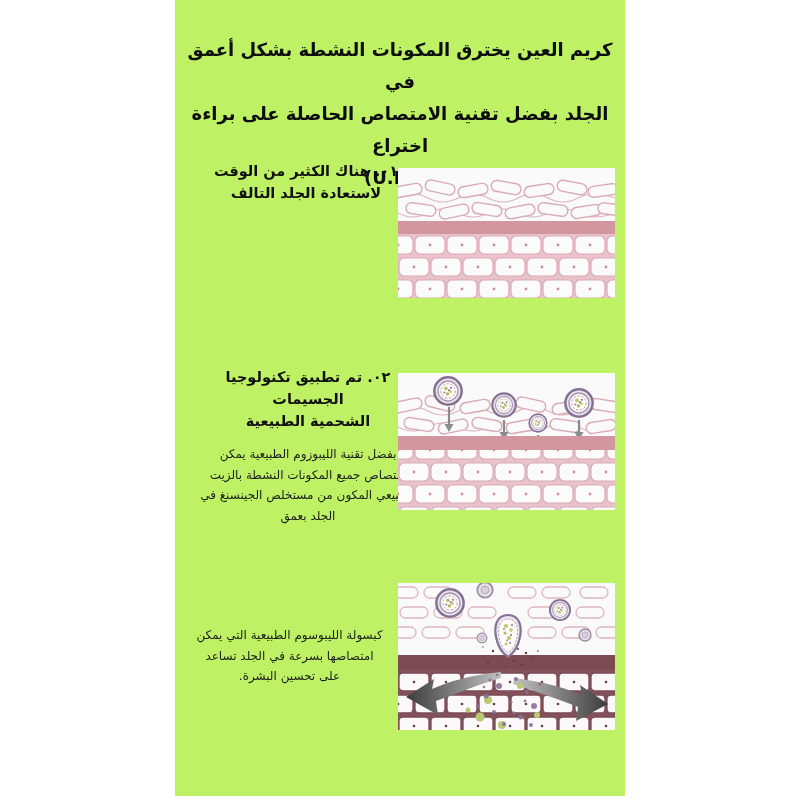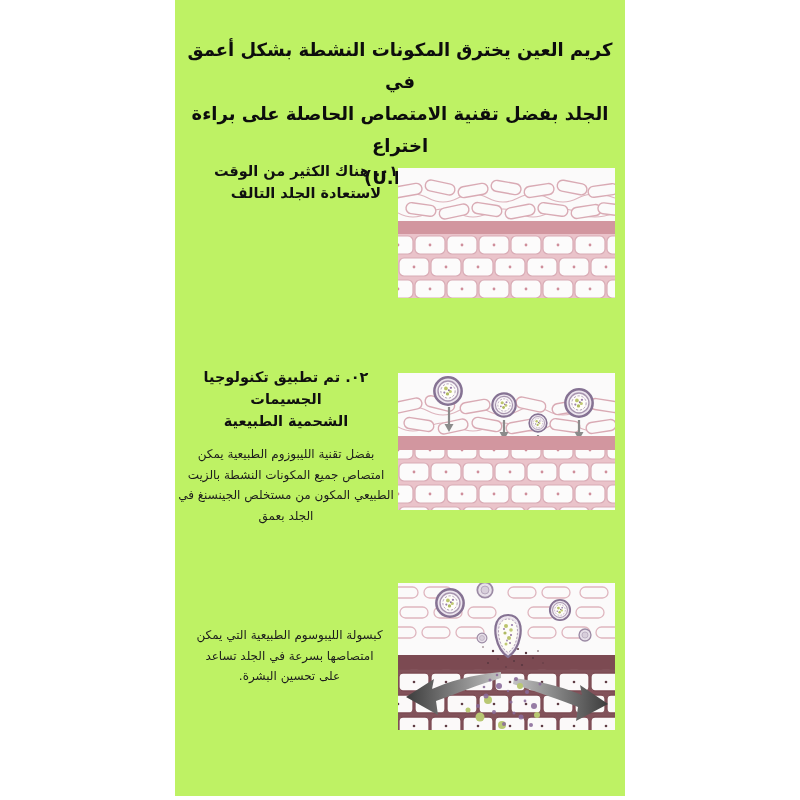--- a/index.html
+++ b/index.html
@@ -16,21 +16,21 @@
     direction:rtl;text-align:center;white-space:pre-line;
     font-size:18px;font-weight:bold;color:#0d0d0d;line-height:1.78;
   }
   .section-text{
     position:absolute;left:0;width:222px;
     direction:rtl;text-align:center;color:#1c1c1c;
   }
   .s-head{font-size:14.5px;font-weight:bold;line-height:22px;white-space:pre-line;color:#101010;}
   .s-body{font-size:12px;line-height:20.5px;white-space:pre-line;margin-top:10px;}
   #sec1-text{top:160px;padding-left:20px;}
-  #sec2-text{top:366px;}
+  #sec2-text{top:366px;padding-left:22px;}
   #sec2-text .s-body{margin-top:12px;}
   #sec3-text{top:601px;}
   #sec3-text .s-body{margin-top:24px;padding-left:7px;}
   .illus{position:absolute;left:223px;}
   #illus1{top:168px;}
   #illus2{top:373px;}
   #illus3{top:583px;}
 </style>
 </head>
 <body>

